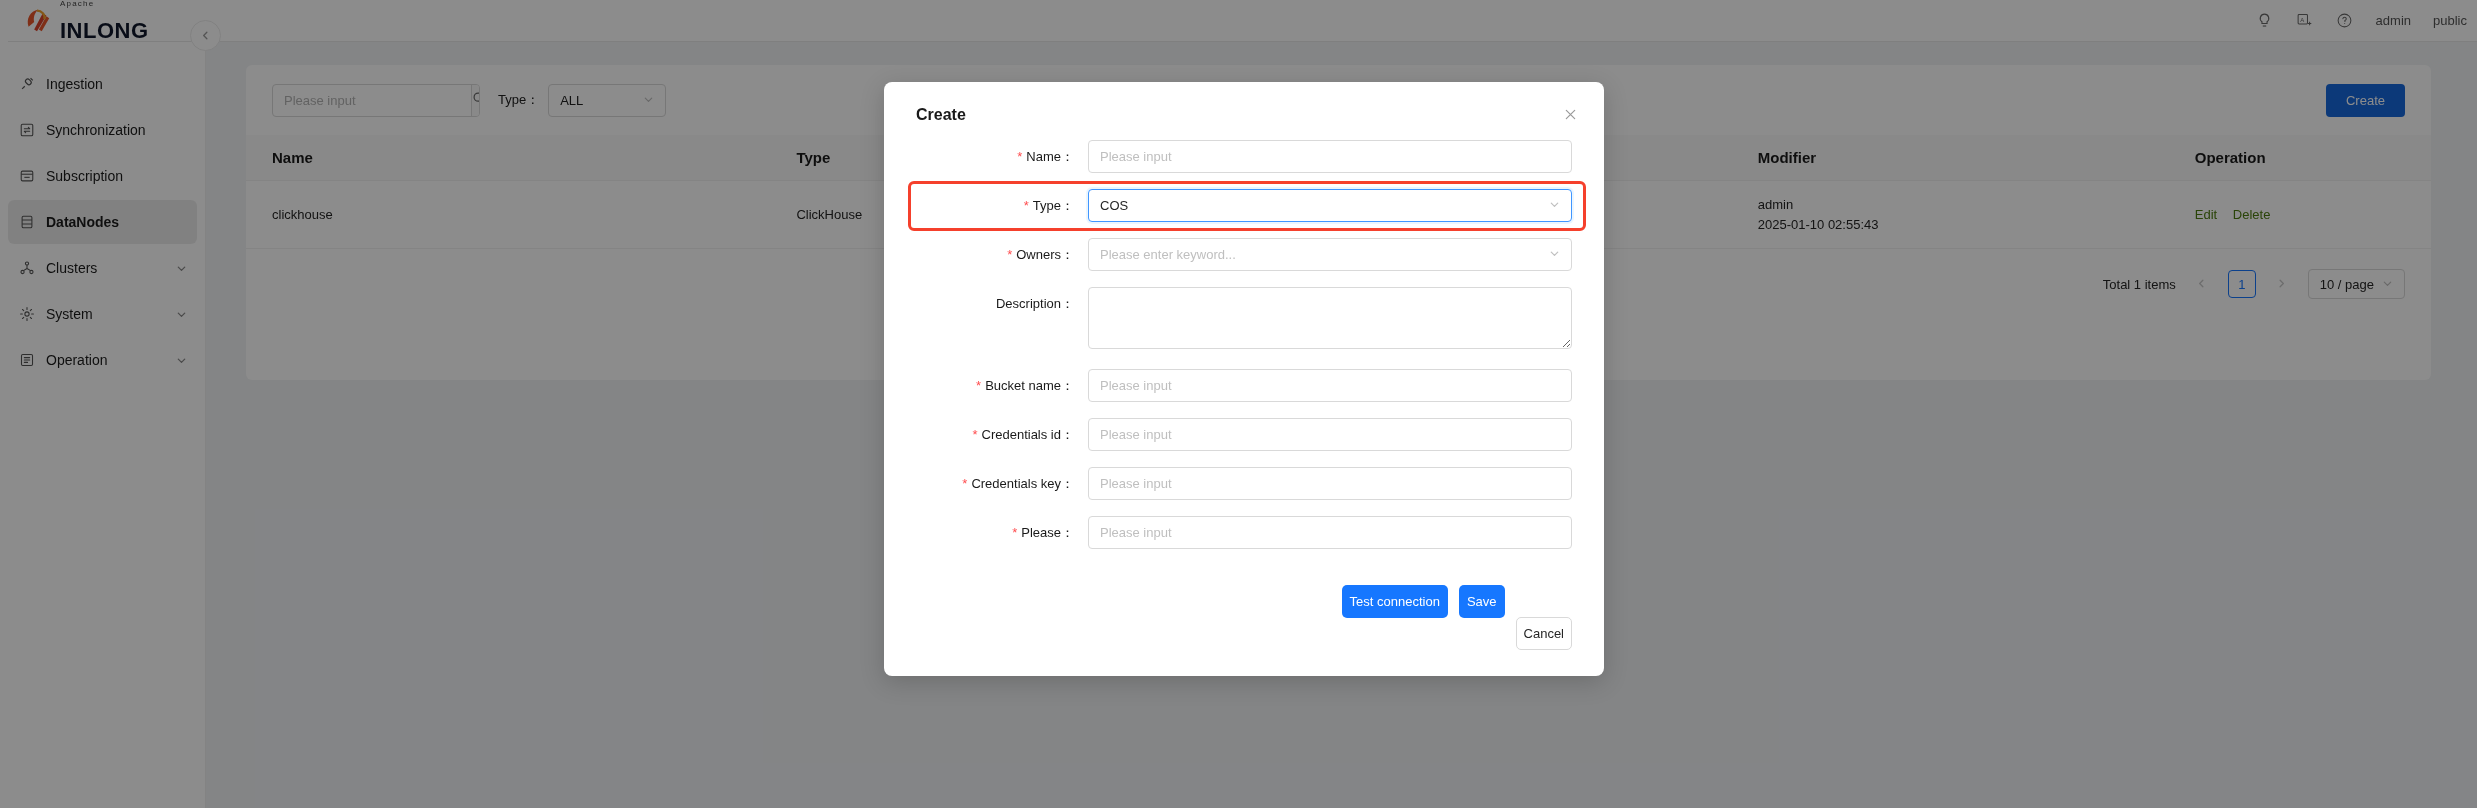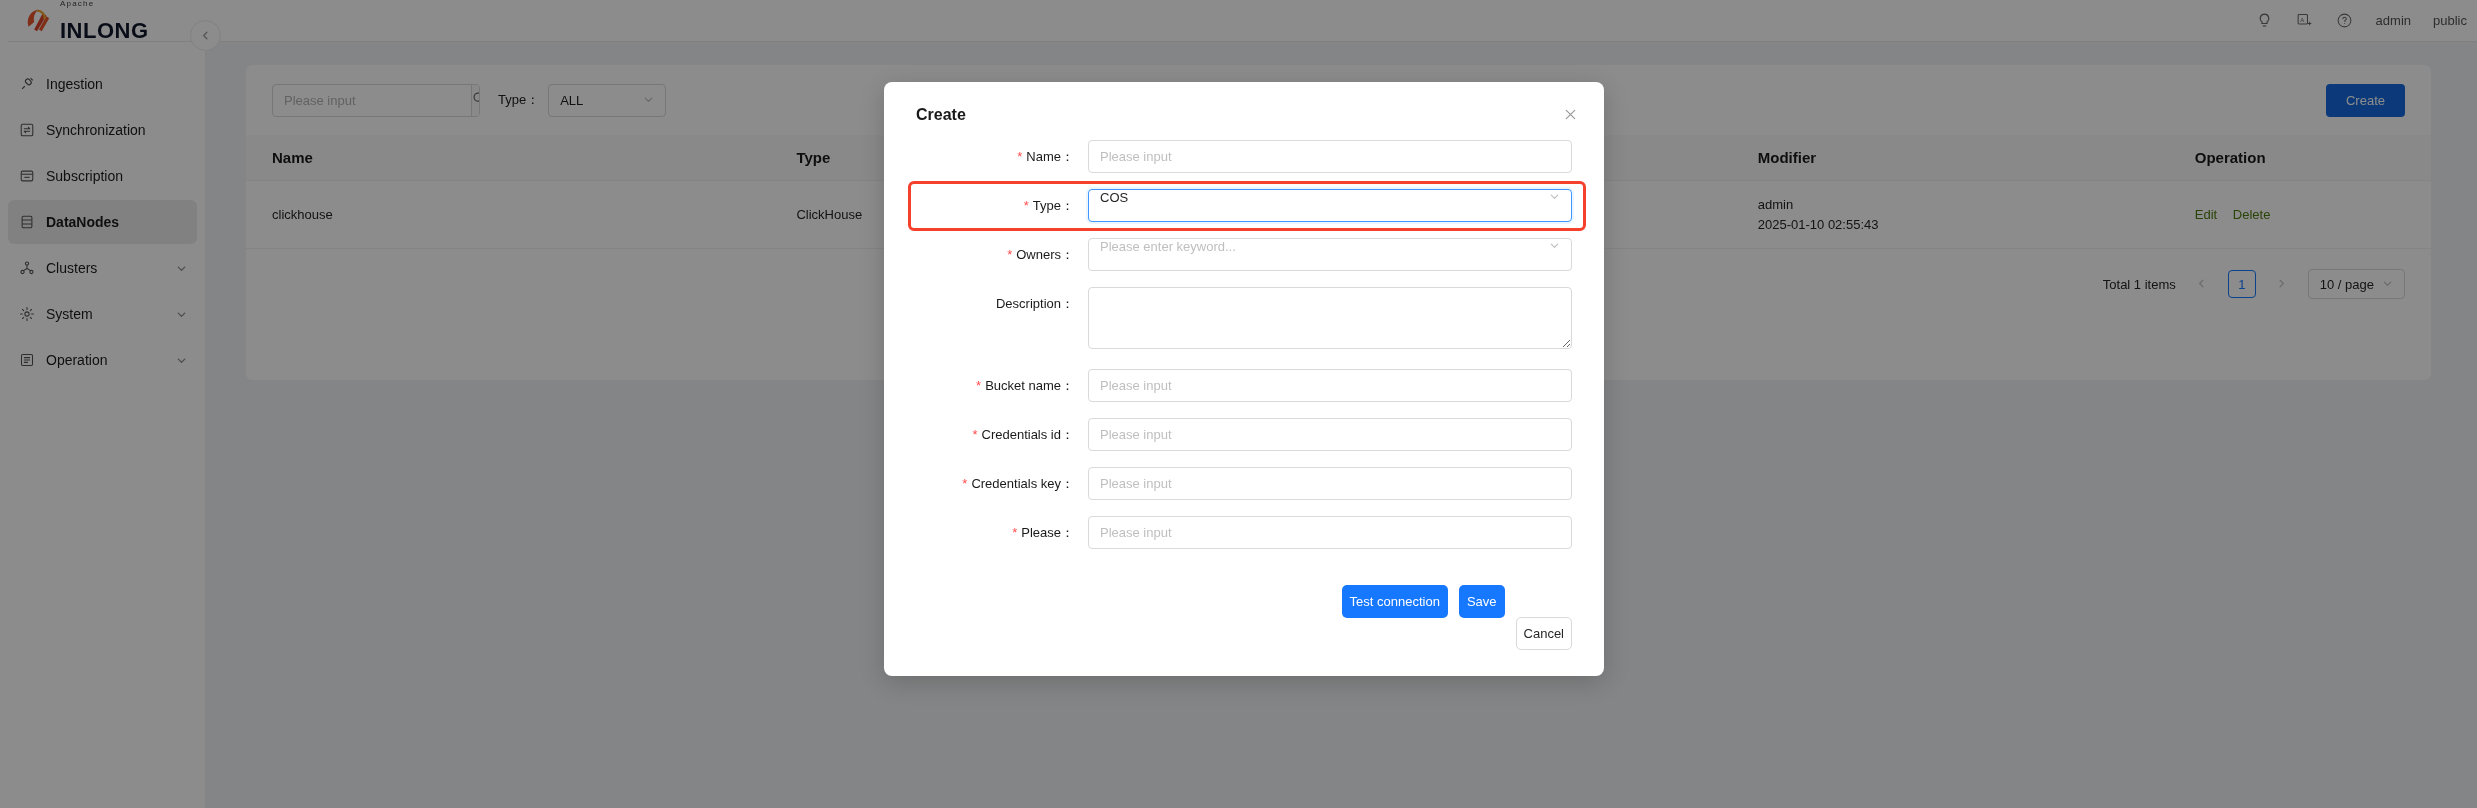--- a/index.html
+++ b/index.html
@@ -130,21 +130,21 @@
   .frm-field { flex: 1 1 auto; }
   .inp {
     width: 100%; height: 33px; border: 1px solid #d9d9d9; border-radius: 4px;
     padding: 0 11px; font-size: 13px; font-family: "Liberation Sans", sans-serif;
     color: #262626; outline: none; background: #fff;
   }
   .inp::placeholder { color: #bfbfbf; }
   .sel {
     width: 100%; height: 33px; border: 1px solid #d9d9d9; border-radius: 4px;
     padding: 0 11px; font-size: 13px; color: #262626; background: #fff;
-    display: flex; align-items: flex-start; justify-content: space-between; cursor: pointer;
+    display: flex; align-items: center; justify-content: space-between; cursor: pointer;
   }
   .sel.focused { border-color: #4096ff; box-shadow: 0 0 0 2px rgba(5,145,255,0.08); }
   .sel .ph { color: #bfbfbf; }
   .sel .chev { color: #bfbfbf; }
   .ta {
     width: 100%; height: 62px; border: 1px solid #d9d9d9; border-radius: 4px;
     padding: 6px 11px; font-size: 13px; font-family: "Liberation Sans", sans-serif;
     color: #262626; outline: none; resize: vertical; background: #fff;
   }
   .row-highlight {

